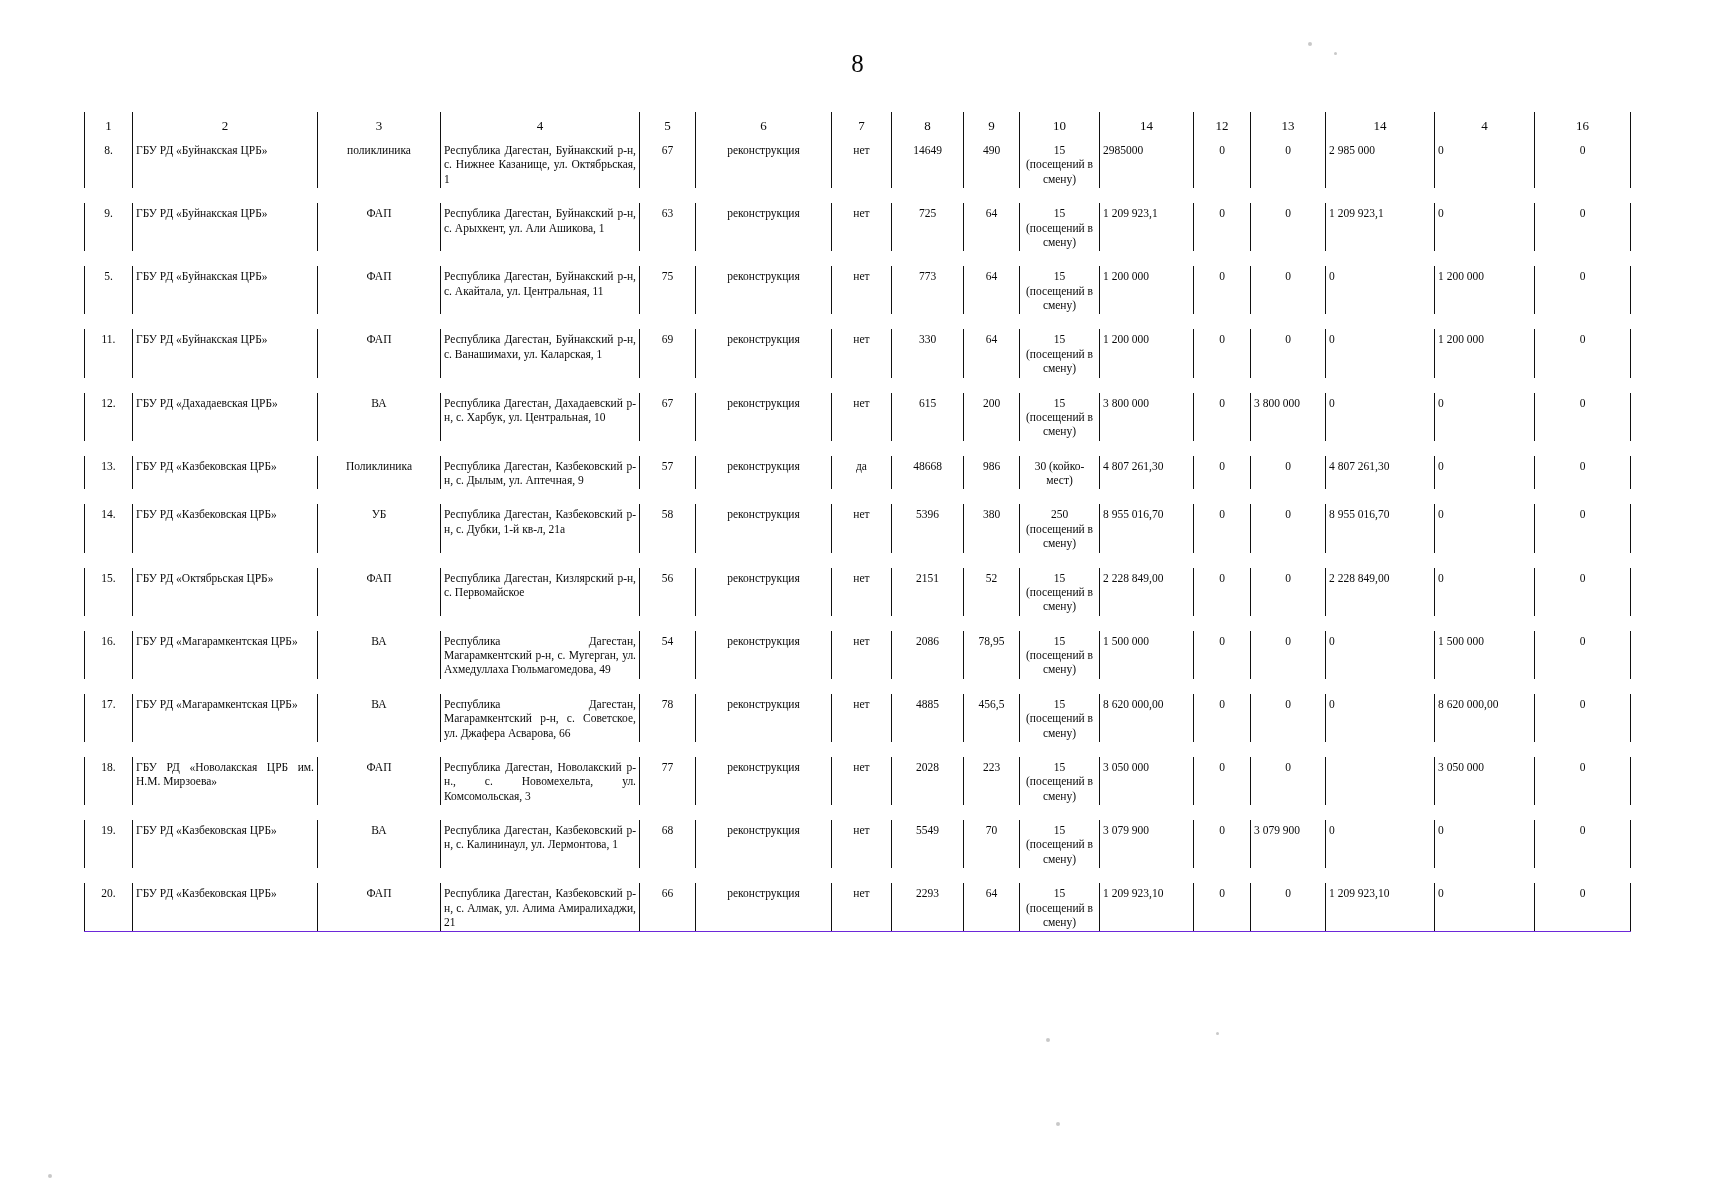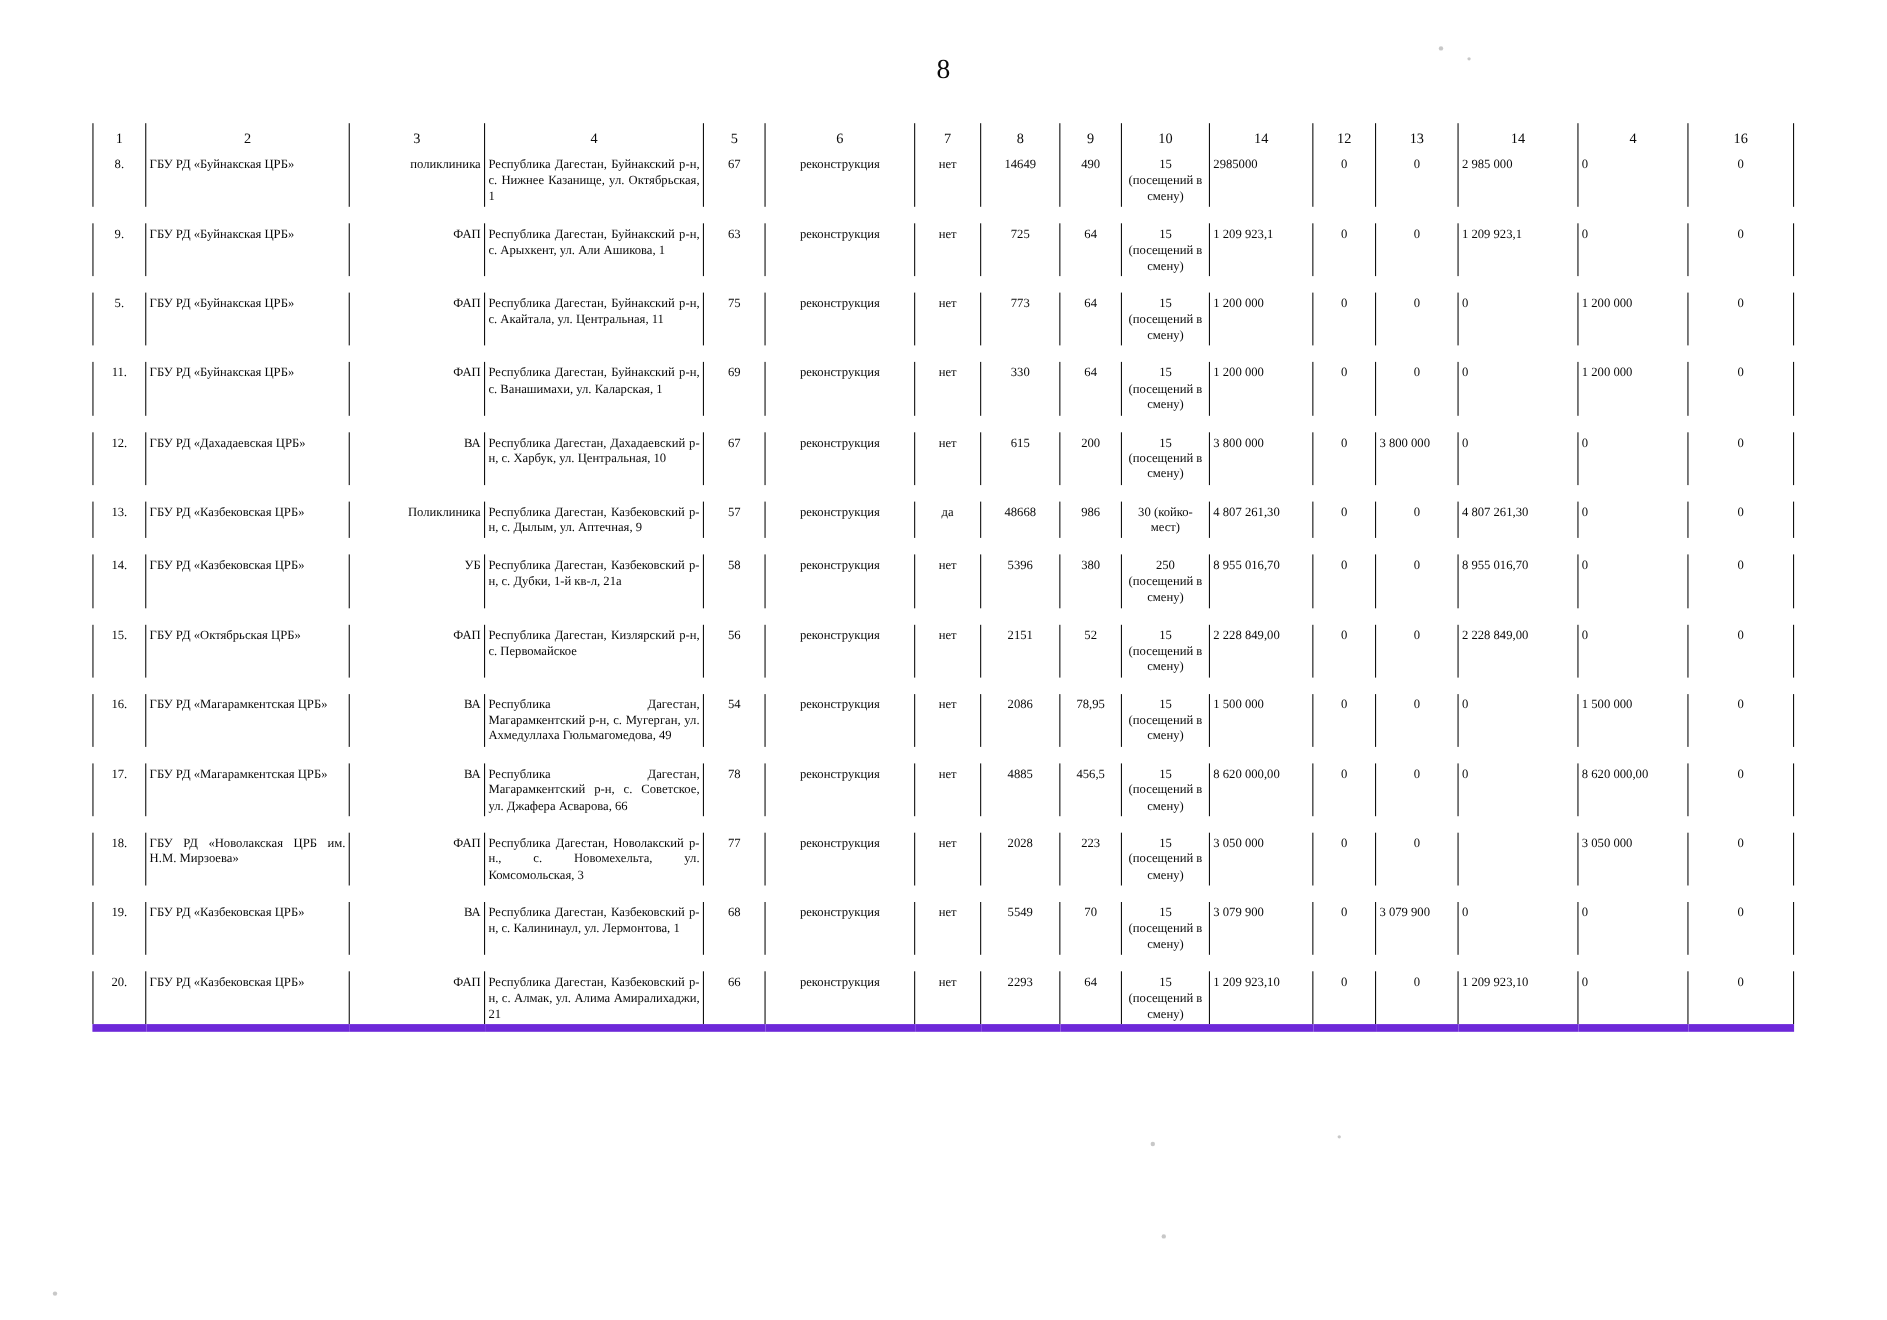--- a/index.html
+++ b/index.html
@@ -54,25 +54,25 @@
     vertical-align: middle;
     height: 24px;
     padding: 2px 2px;
     font-size: 13px;
   }
   table.doc-table tbody td {
     border-top: none;
     border-bottom: none;
   }
   table.doc-table tbody tr:last-child td {
-    border-bottom: 7px solid #6d28d9;
+    border-bottom: 1px solid #6d28d9;
   }
   .c-num      { text-align: center; }
   .c-org      { text-align: left; padding-left: 10px; text-align: justify; }
-  .c-type     { text-align: right; }
+  .c-type     { text-align: center; }
   .c-addr     { text-align: justify; text-align-last: left; padding-left: 6px; padding-right: 6px; }
   .c-center   { text-align: center; }
   .c-money    { text-align: left; }
   .spacer-row td { height: 10px; border: none !important; }
   .cell-pad { padding-top: 5px; }
   
   .speck {
     position: absolute;
     background: #9a9a9a;
     border-radius: 50%;

